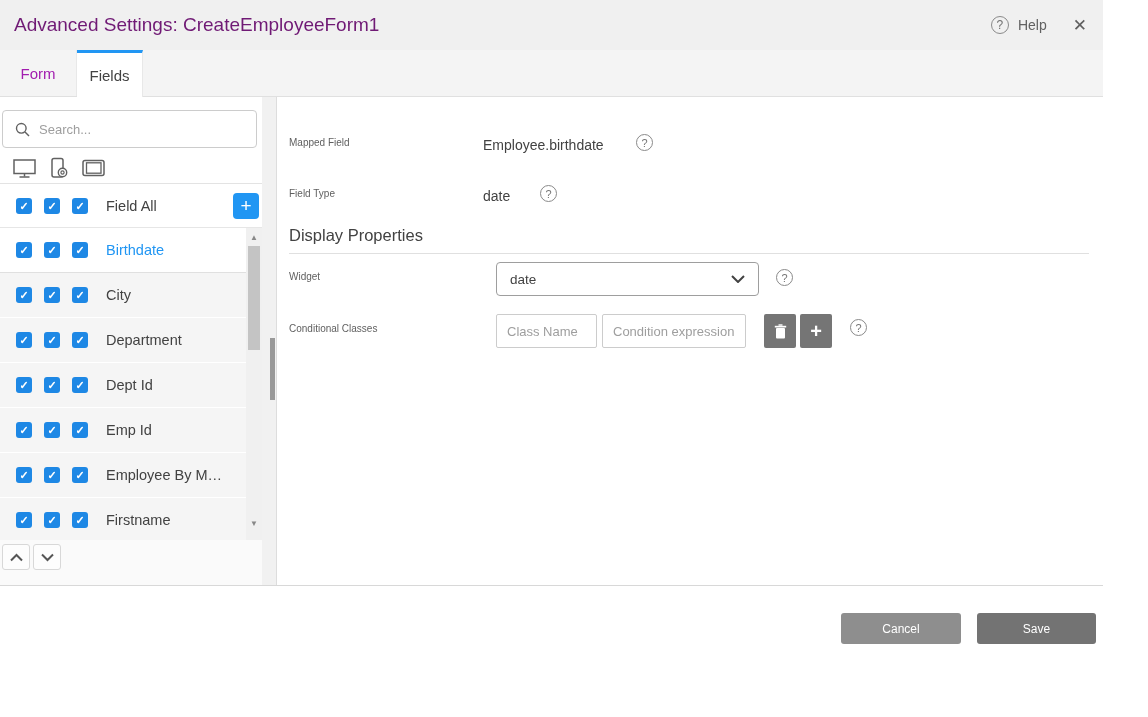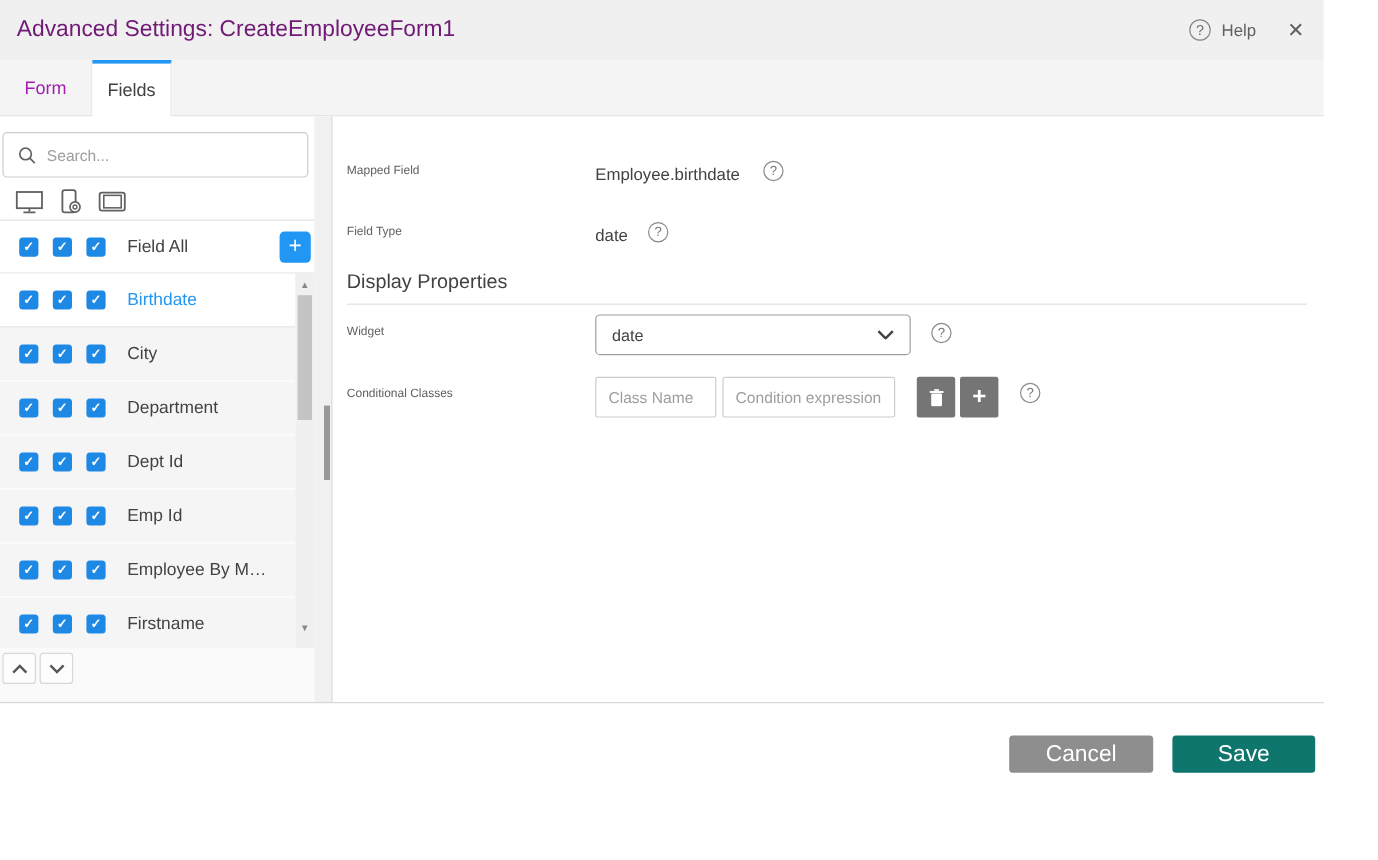--- a/index.html
+++ b/index.html
@@ -59,41 +59,41 @@
   .scroll-arrow.up { top:5px; } .scroll-arrow.down { bottom:12px; }
   .list-thumb { position:absolute; left:2px; top:18px; width:12px; height:104px; background:#c4c4c4; }
 
   .sidebar-footer { position:absolute; left:0; top:443px; width:262px; height:45px; background:#fafafa; }
   .move-btn { position:absolute; top:4px; width:28px; height:26px; background:#fdfdfd; border:1px solid #d8d8d8;
               border-radius:3px; display:flex; align-items:center; justify-content:center; }
   .move-btn.up { left:2px; } .move-btn.down { left:33px; }
 
   
   .row-label { position:absolute; left:12px; font-size:10px; color:#5f5f5f; white-space:nowrap; }
-  .row-value { position:absolute; left:219px; font-size:14px; color:#424242; white-space:nowrap; }
+  .row-value { position:absolute; left:206px; font-size:14px; color:#424242; white-space:nowrap; }
   .help-icon { position:absolute; width:17px; height:17px; border:1px solid #8a8a8a; border-radius:50%; color:#757575;
                font-size:11px; display:flex; align-items:center; justify-content:center; background:#fff; }
   .section-heading { position:absolute; left:12px; top:129px; font-size:16.5px; color:#424242; }
   .section-rule { position:absolute; left:12px; right:14px; top:156px; border-top:1px solid #e0e0e0; }
   .widget-select { position:absolute; left:219px; top:165px; width:263px; height:34px; border:1px solid #9e9e9e;
                    border-radius:4px; background:#fff; display:flex; align-items:center; justify-content:space-between;
                    padding:0 13px; font-size:13.5px; color:#424242; }
   .cc-input { position:absolute; top:217px; height:34px; border:1px solid #ccc; border-radius:2px; padding:0 10px;
               font-size:13px; color:#7f1d1d; font-family:inherit; outline:none; }
   .cc-input::placeholder { color:#9e9e9e; }
   .cc-btn { position:absolute; top:217px; width:32px; height:34px; background:#757575; border-radius:2px; color:#fff;
             display:flex; align-items:center; justify-content:center; }
   .cc-btn.plus { font-size:20px; font-weight:bold; }
 
   
   .footer-sep { position:absolute; left:0; top:585px; width:1103px; border-top:1px solid #d8d8d8; }
-  .btn { position:absolute; top:613px; height:31px; border:none; border-radius:3px; color:#fff; font-size:19px;
+  .btn { position:absolute; top:613px; height:31px; border:none; border-radius:3px; color:#fff; font-size:12px;
          display:flex; align-items:center; justify-content:center; font-family:inherit; }
   .btn.cancel { left:841px; width:120px; background:#8e8e8e; }
-  .btn.save { left:977px; width:119px; background:#0f766e; }
+  .btn.save { left:977px; width:119px; background:#737373; }
 </style>
 </head>
 <body>
 
 <div class="dialog">
 
   <div class="header">
     <div class="title">Advanced Settings: CreateEmployeeForm1</div>
     <div class="header-right">
       <span class="help-circle">?</span>

